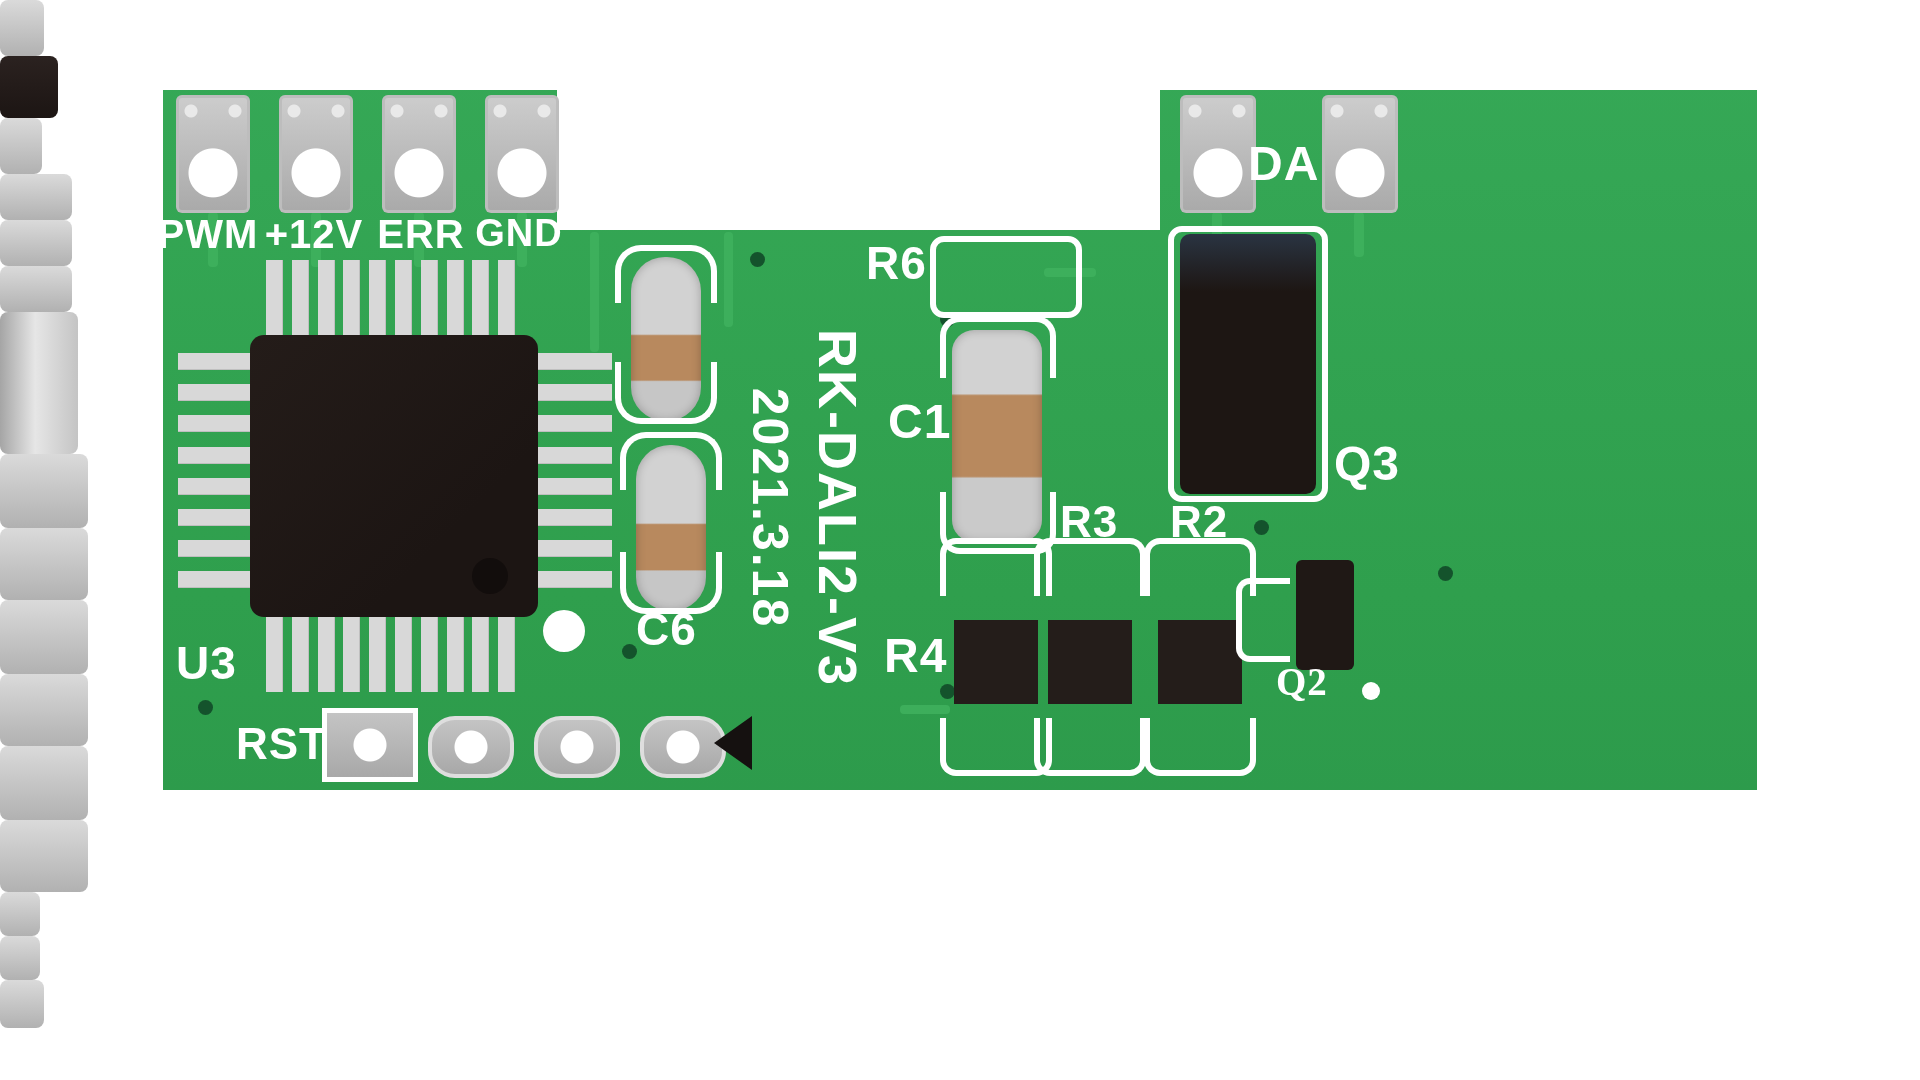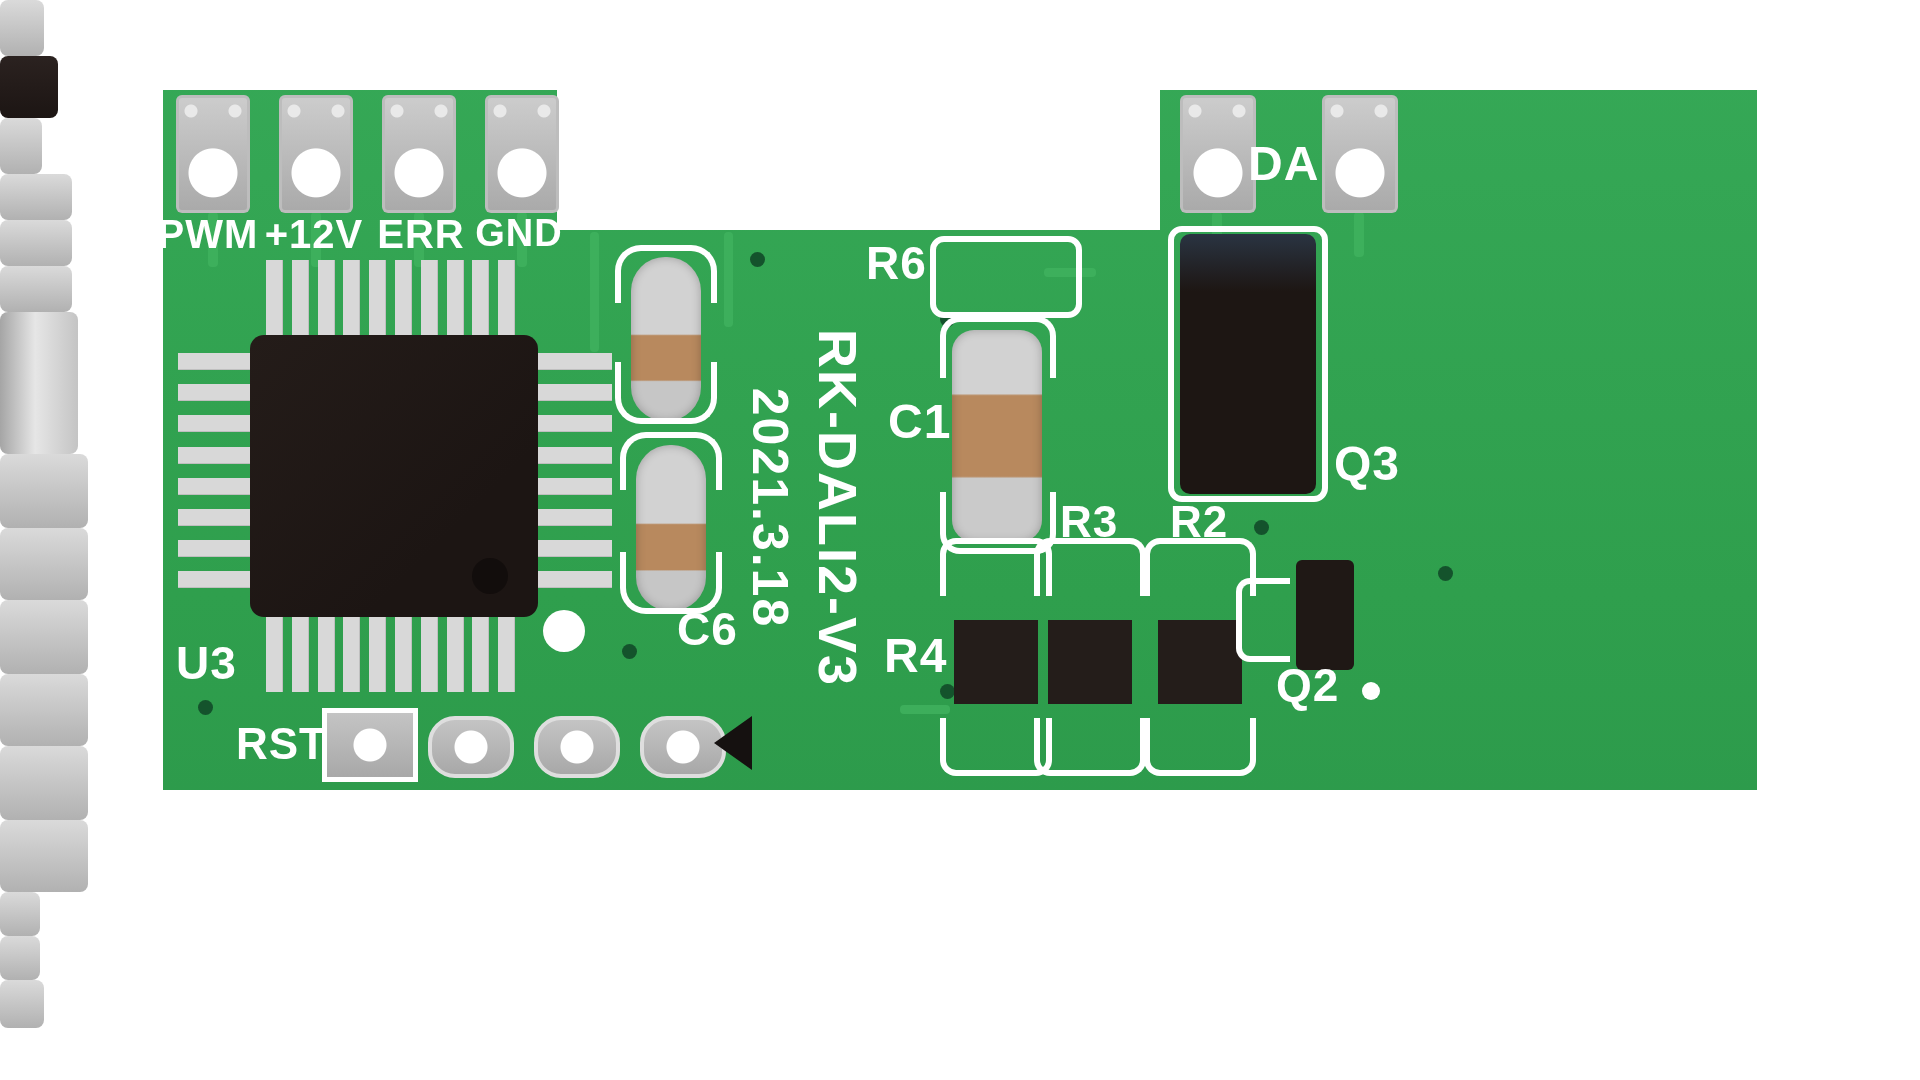--- a/index.html
+++ b/index.html
@@ -105,21 +105,21 @@
   <div class="abs" style="left:472px;top:558px;width:36px;height:36px;border-radius:50%;background:#120d0c;"></div>
   <div class="dot-white" style="left:543px;top:610px;width:42px;height:42px;"></div>
   <div class="lbl" style="left:176px;top:640px;font-size:46px;">U3</div>
 
   <div class="bkt bkt-top" style="left:615px;top:245px;width:90px;height:52px;"></div>
   <div class="cap" style="left:631px;top:257px;width:70px;height:164px;"></div>
   <div class="bkt bkt-bot" style="left:615px;top:362px;width:90px;height:56px;"></div>
   <div class="bkt bkt-top" style="left:620px;top:432px;width:90px;height:52px;"></div>
   <div class="cap" style="left:636px;top:445px;width:70px;height:166px;"></div>
   <div class="bkt bkt-bot" style="left:620px;top:552px;width:90px;height:56px;"></div>
-  <div class="lbl" style="left:636px;top:606px;font-size:46px;margin-left:41px;">C6</div>
+  <div class="lbl" style="left:636px;top:606px;font-size:46px;">C6</div>
 
   <div class="vtext" style="left:770px;top:508px;font-size:50px;">2021.3.18</div>
   <div class="vtext" style="left:838px;top:508px;font-size:54px;">RK-DALI2-V3</div>
 
   <div class="bkt bkt-box" style="left:930px;top:236px;width:140px;height:70px;"></div>
   <div class="silver" style="left:942px;top:250px;width:44px;height:56px;"></div>
   <div class="black" style="left:984px;top:246px;width:58px;height:62px;"></div>
   <div class="silver" style="left:1040px;top:250px;width:42px;height:56px;"></div>
   <div class="lbl" style="left:866px;top:240px;font-size:46px;">R6</div>
 
@@ -159,21 +159,21 @@
   <div class="silver" style="left:1156px;top:550px;width:88px;height:74px;"></div>
   <div class="abs" style="left:1158px;top:620px;width:84px;height:84px;background:#241d1a;"></div>
   <div class="silver" style="left:1156px;top:700px;width:88px;height:72px;"></div>
   <div class="bkt bkt-bot" style="left:1144px;top:718px;width:100px;height:52px;border-radius:0 0 16px 16px;"></div>
 
   <div class="silver" style="left:1344px;top:556px;width:40px;height:44px;"></div>
   <div class="silver" style="left:1344px;top:634px;width:40px;height:44px;"></div>
   <div class="bkt bkt-left" style="left:1236px;top:578px;width:48px;height:72px;"></div>
   <div class="silver" style="left:1246px;top:592px;width:44px;height:48px;"></div>
   <div class="abs" style="left:1296px;top:560px;width:58px;height:110px;border-radius:6px;background:#1f1815;"></div>
-  <div class="lbl" style="left:1276px;top:662px;font-size:46px;">Q2</div>
+  <div class="lbl" style="left:1276px;top:662px;font-size:39px;font-family:Liberation Serif, serif;">Q2</div>
   <div class="dot-white" style="left:1362px;top:682px;width:18px;height:18px;"></div>
 
   <div class="lbl" style="left:236px;top:722px;font-size:44px;">RST</div>
   <div class="sqpad" style="left:322px;top:708px;"></div>
   <div class="ovalpad" style="left:428px;top:716px;"></div>
   <div class="ovalpad" style="left:534px;top:716px;"></div>
   <div class="ovalpad" style="left:640px;top:716px;"></div>
   <div class="tri-left" style="left:714px;top:716px;"></div>
 
 </div>

